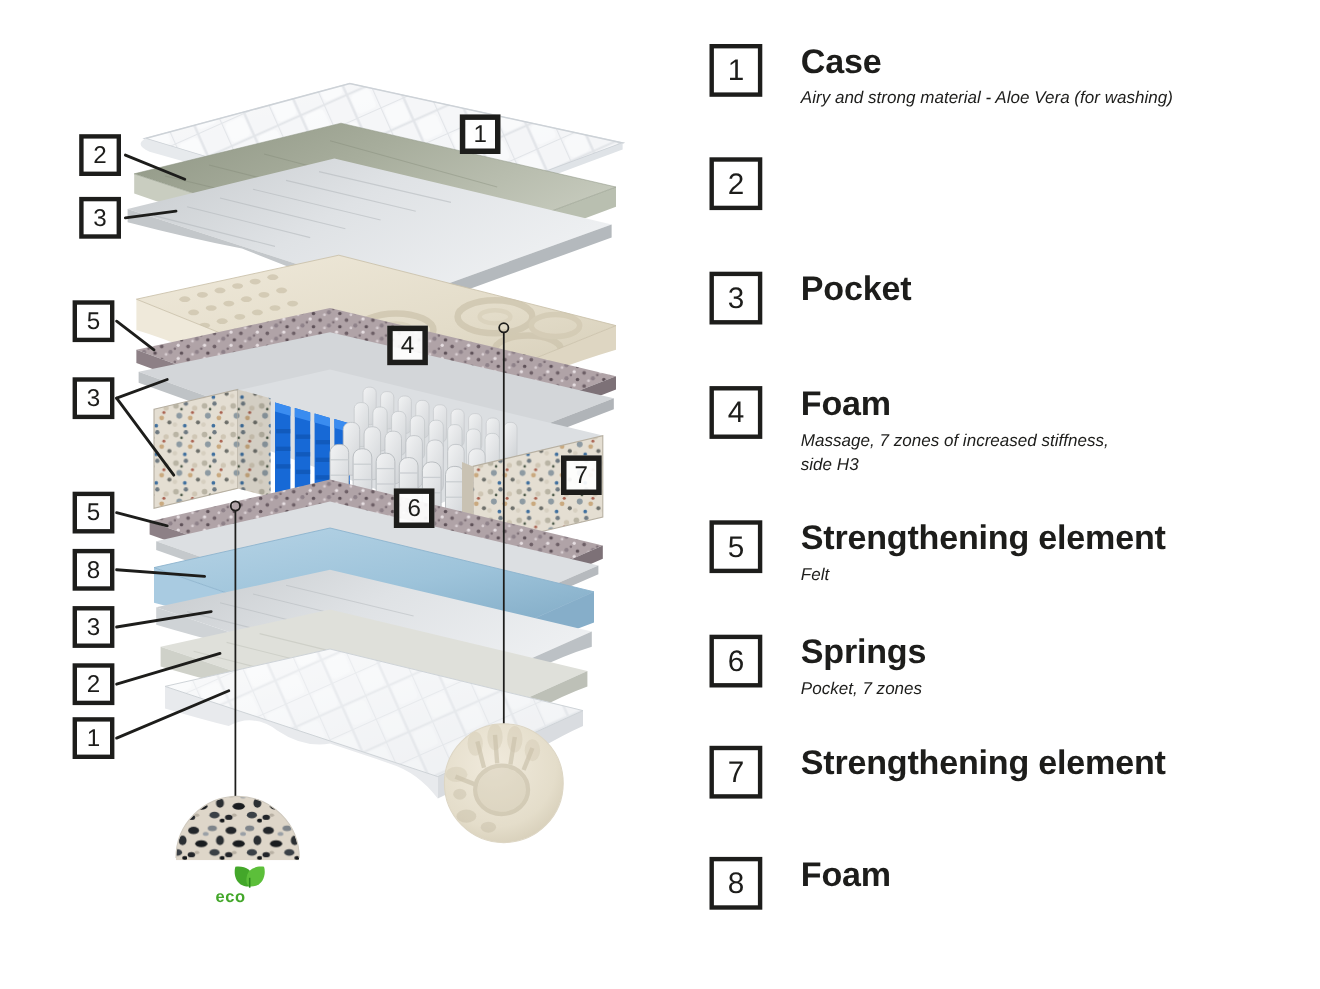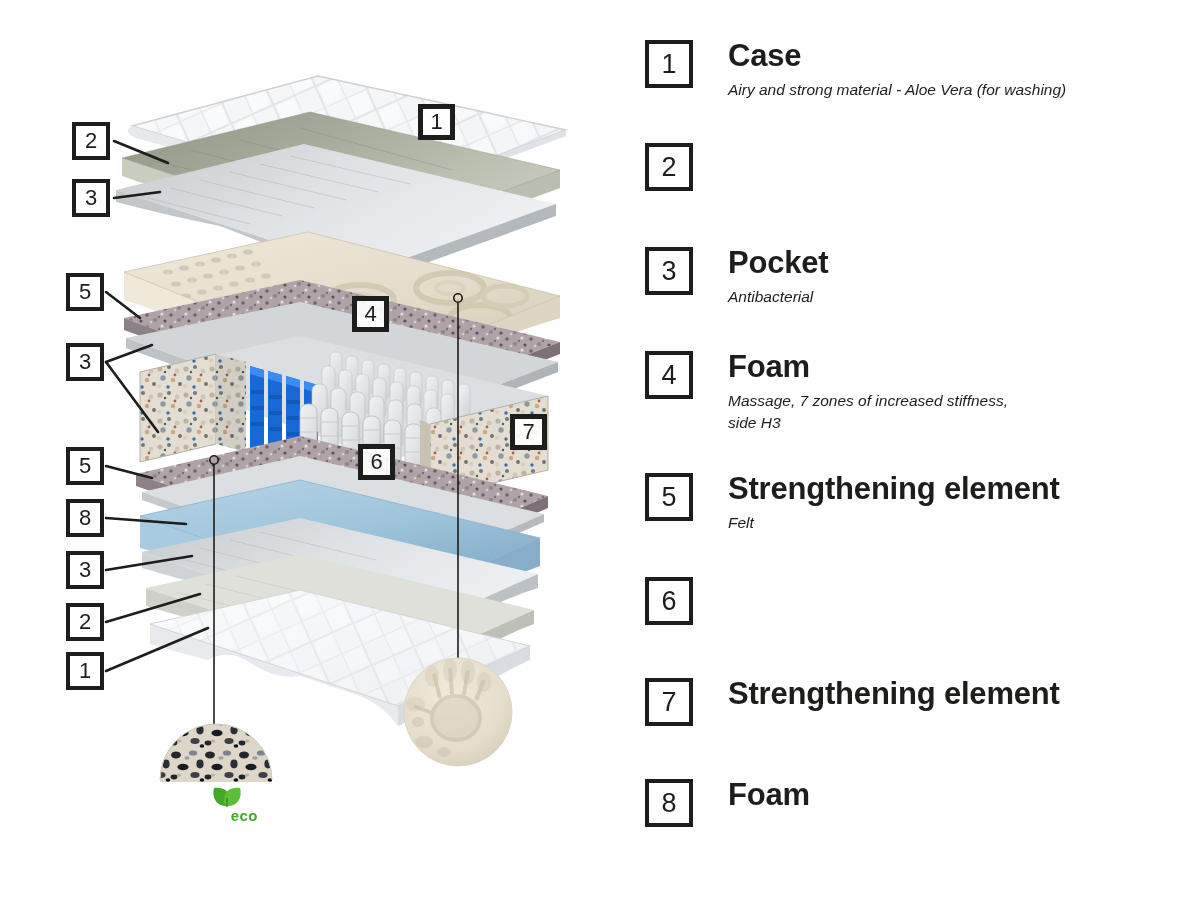--- a/index.html
+++ b/index.html
@@ -58,21 +58,21 @@
     width:37px; height:36px;
     border:5px solid #1d1d1b;
     background:rgba(255,255,255,0.92);
     display:flex; align-items:center; justify-content:center;
     font-size:22px; line-height:1; color:#1d1d1b;
     z-index:45;
   }
 
   
   #eco-badge { position:absolute; left:196px; top:784px; width:62px; z-index:50;
-               display:flex; flex-direction:column; align-items:flex-end; }
+               display:flex; flex-direction:column; align-items:flex-start; }
   #eco-badge .eco-word {
     font-size:15px; font-weight:bold; color:#43a72a; letter-spacing:0.5px;
     line-height:1; margin-top:-2px;
   }
 </style>
 </head>
 <body>
 
 <div id="page">
 
@@ -539,21 +539,20 @@
     <div class="legend-row" style="min-height:104px">
       <div class="num-box">2</div>
       <div class="legend-text">
       </div>
     </div>
 
     <div class="legend-row" style="min-height:104px">
       <div class="num-box">3</div>
       <div class="legend-text">
         <div class="legend-title">Pocket</div>
-        <div class="legend-desc"> Antibacterial</div>
       </div>
     </div>
 
     <div class="legend-row" style="min-height:122px">
       <div class="num-box">4</div>
       <div class="legend-text">
         <div class="legend-title">Foam</div>
         <div class="legend-desc">Massage, 7 zones of increased stiffness,
  side H3</div>
       </div>
@@ -562,20 +561,24 @@
     <div class="legend-row" style="min-height:104px">
       <div class="num-box">5</div>
       <div class="legend-text">
         <div class="legend-title">Strengthening element</div>
         <div class="legend-desc">Felt</div>
       </div>
     </div>
 
     <div class="legend-row" style="min-height:101px">
       <div class="num-box">6</div>
+      <div class="legend-text">
+        <div class="legend-title">Springs</div>
+        <div class="legend-desc">Pocket, 7 zones</div>
+      </div>
     </div>
 
     <div class="legend-row" style="min-height:101px">
       <div class="num-box">7</div>
       <div class="legend-text">
         <div class="legend-title">Strengthening element</div>
       </div>
     </div>
 
     <div class="legend-row" style="min-height:90px">

